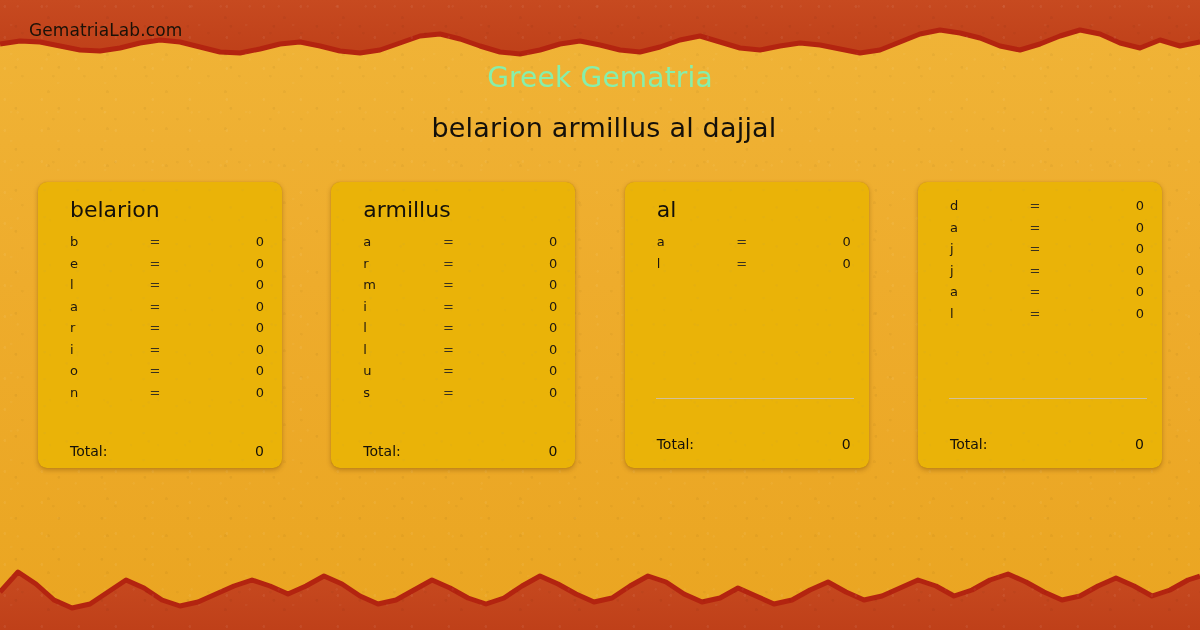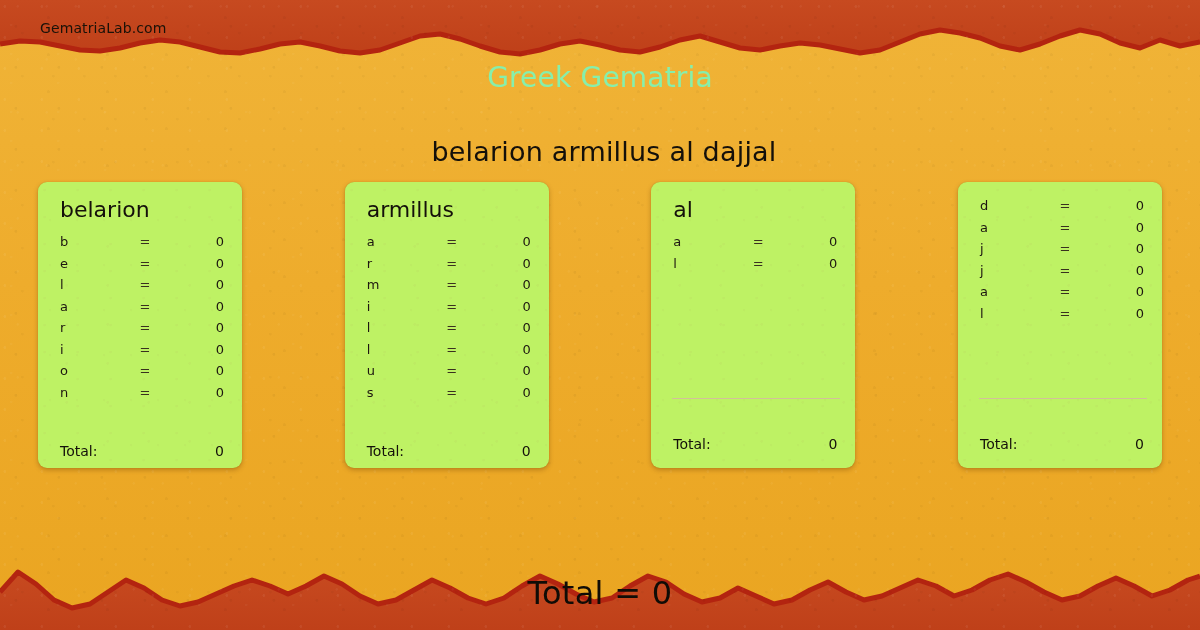--- a/index.html
+++ b/index.html
@@ -48,43 +48,43 @@
 
   
   #content {
     position: absolute;
     inset: 0;
     z-index: 5;
   }
 
   #site-logo {
     position: absolute;
-    left: 40px;
+    left: 29px;
     top: 20px;
-    font-size: 14px;
+    font-size: 17px;
     color: #1a1208;
     letter-spacing: .1px;
     white-space: nowrap;
   }
 
   #page-title {
     position: absolute;
     top: 61px;
     left: 0;
     width: 1200px;
     text-align: center;
     font-size: 28px;
     color: #86efac;
     font-weight: 400;
     letter-spacing: .2px;
   }
 
   #page-subtitle {
     position: absolute;
-    top: 136px;
+    top: 112px;
     left: 0;
     width: 1200px;
     text-align: center;
     font-size: 27px;
     color: #14100a;
     font-weight: 400;
     letter-spacing: .2px;
     padding-left: 8px;
   }
 
@@ -93,26 +93,26 @@
     position: absolute;
     top: 182px;
     left: 38px;
     width: 1124px;
     height: 288px;
     display: flex;
     justify-content: space-between;
   }
 
   .word-card {
-    width: 204px;
+    width: 244px;
     height: 286px;
-    background: #bef264;
+    background: #eab308;
     border-radius: 9px;
     box-shadow: 0 2px 5px rgba(90,45,0,.33), 0 0 1px rgba(90,45,0,.25);
-    padding: 16px 14px 0 20px;
+    padding: 16px 14px 0 30px;
     position: relative;
     display: flex;
     flex-direction: column;
     overflow: hidden;
   }
   
   .word-card::before {
     content: "";
     position: absolute;
     inset: 0;
@@ -439,15 +439,14 @@
       </div>
       <div class="card-divider"></div>
       <div class="card-total">
         <span class="ct-label">Total:</span>
         <span class="ct-val">0</span>
       </div>
     </div>
 
   </div>
 
-  <div id="grand-total">Total = 0</div>
 
 </div>
 
 </body></html>

